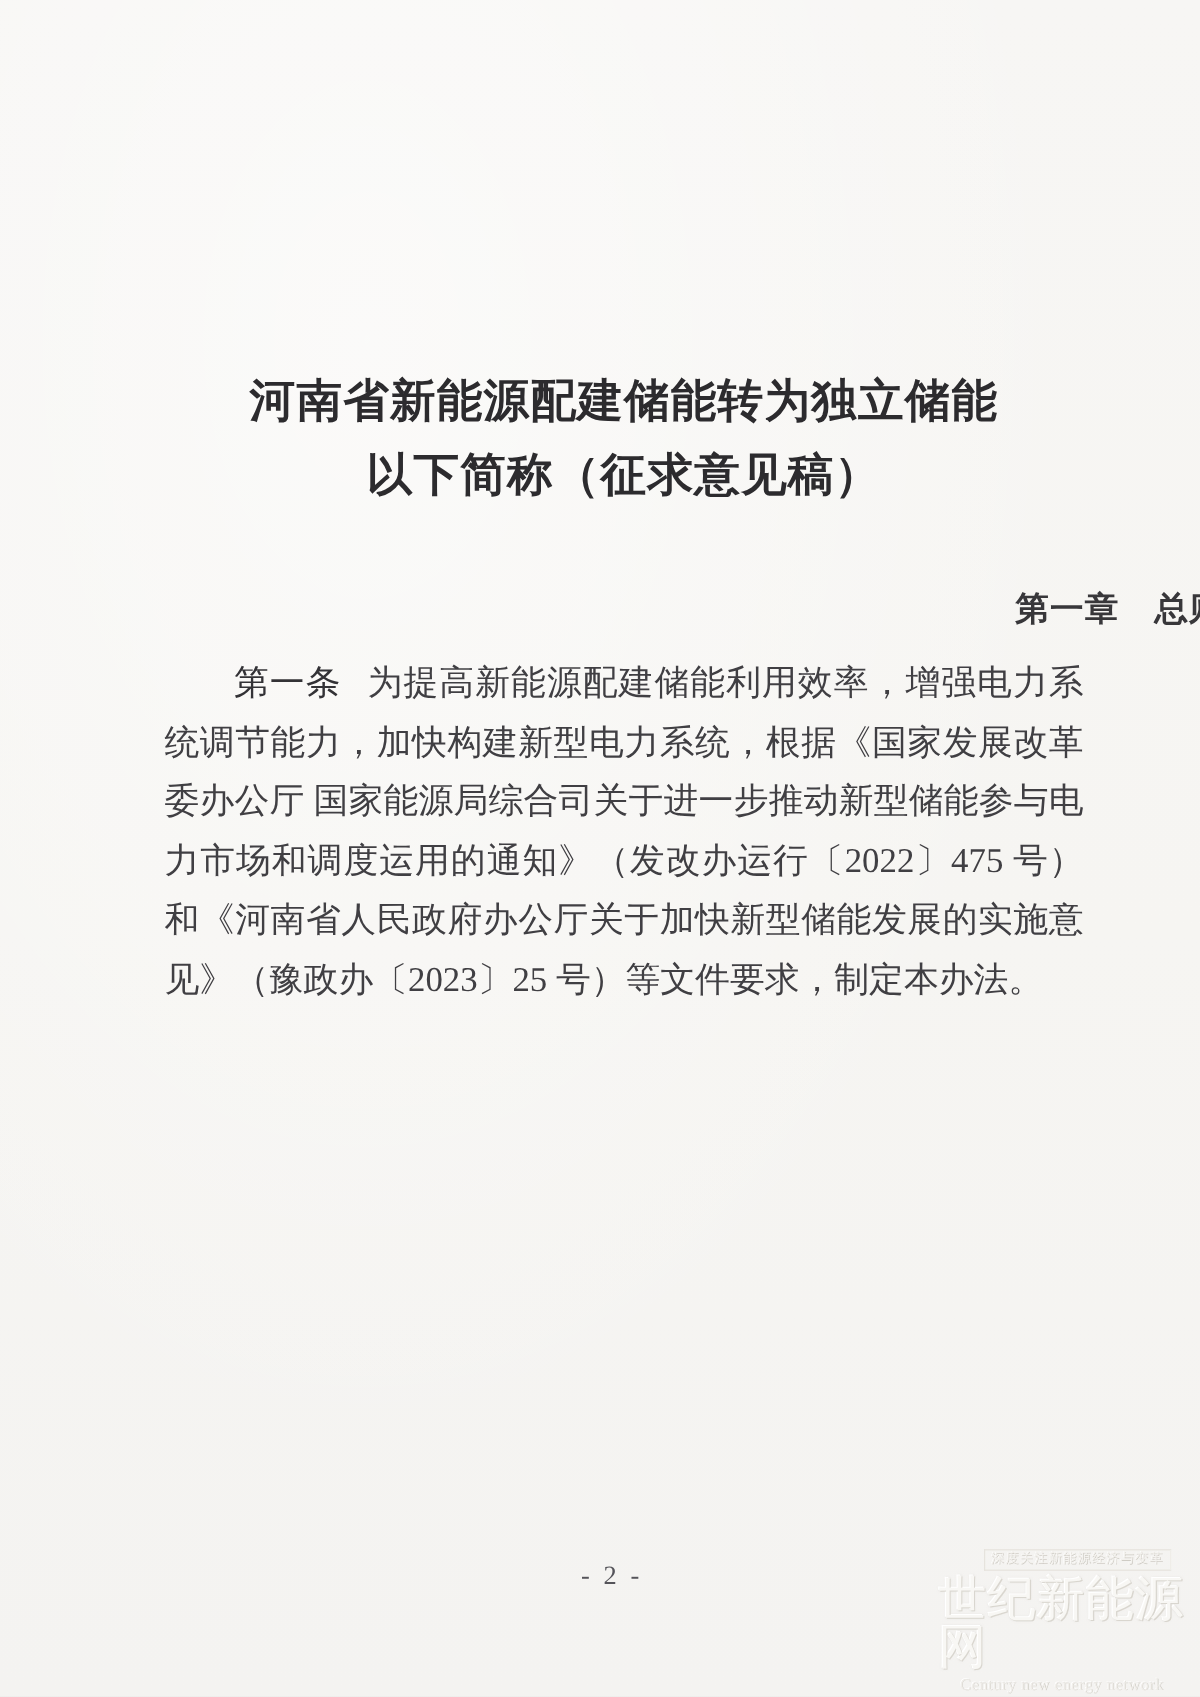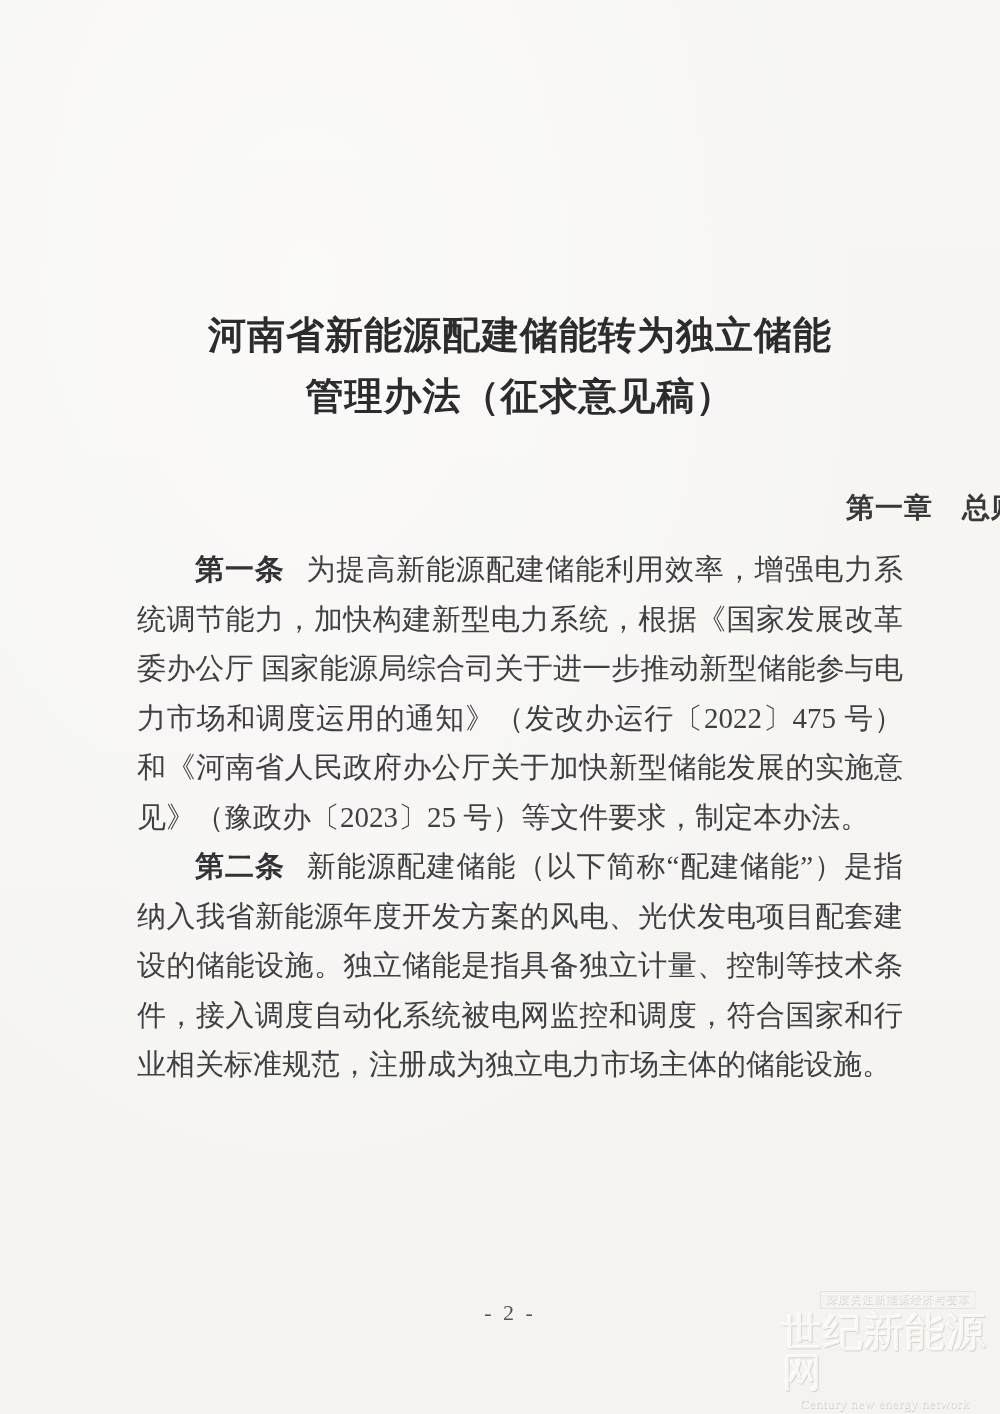--- a/index.html
+++ b/index.html
@@ -44,21 +44,21 @@
     font-size: 29px;
     line-height: 49.5px;
     text-align: justify;
     color: #403f43;
   }
   .doc-body p {
     margin: 0;
     text-indent: 2em;
   }
   .article-label {
-    font-weight: bold;
+    font-weight: normal;
     color: #333236;
     margin-right: 0.75em;
   }
   .page-number {
     position: absolute;
     left: 0;
     right: 0;
     bottom: 88px;
     text-align: center;
     font-size: 22px;
@@ -109,31 +109,28 @@
     font-family: "Liberation Serif", serif;
   }
 </style>
 </head>
 <body>
 
 <div class="page">
 
   <h1 class="doc-title">
     <span>河南省新能源配建储能转为独立储能</span><br>
-    <span>管理办法（征求意见稿）</span>
+    <span>以下简称（征求意见稿）</span>
   </h1>
 
   <h2 class="chapter-heading">第一章　总则</h2>
 
   <div class="doc-body">
     <p>
       <span class="article-label">第一条</span><span>为提高新能源配建储能利用效率，增强电力系统调节能力，加快构建新型电力系统，根据《国家发展改革委办公厅 国家能源局综合司关于进一步推动新型储能参与电力市场和调度运用的通知》（发改办运行〔2022〕475 号）和《河南省人民政府办公厅关于加快新型储能发展的实施意见》（豫政办〔2023〕25 号）等文件要求，制定本办法。</span>
-    </p>
-    <p>
-      <span class="article-label">第二条</span><span>新能源配建储能（以下简称“配建储能”）是指纳入我省新能源年度开发方案的风电、光伏发电项目配套建设的储能设施。独立储能是指具备独立计量、控制等技术条件，接入调度自动化系统被电网监控和调度，符合国家和行业相关标准规范，注册成为独立电力市场主体的储能设施。</span>
     </p>
   </div>
 
   <div class="page-number">- 2 -</div>
 
   <div class="watermark">
     <div class="wm-tagline">深度关注新能源经济与变革</div>
     <div class="wm-brand">世纪新能源网</div>
     <div class="wm-en">Century new energy network</div>
   </div>

